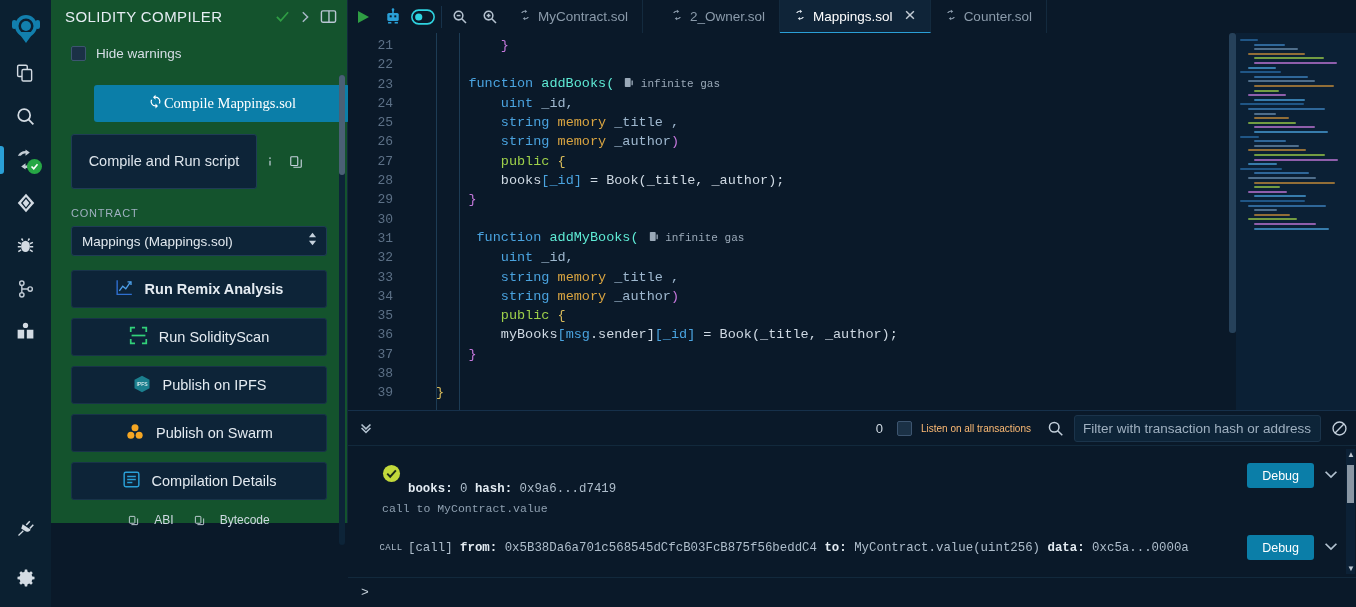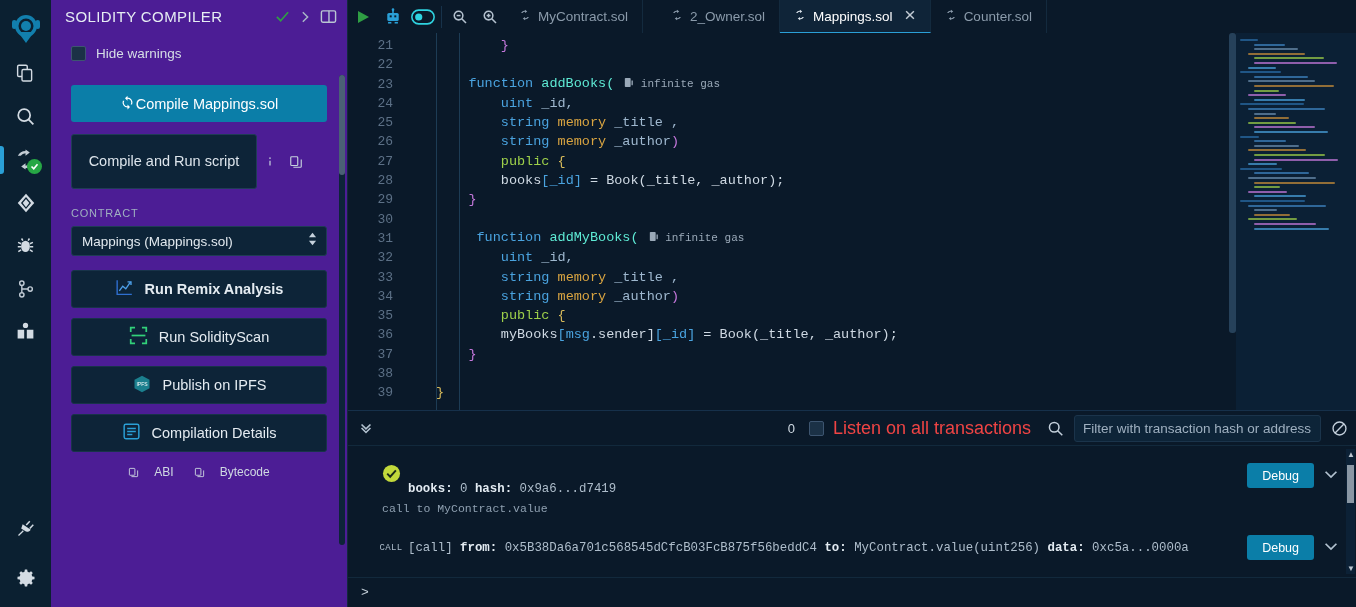--- a/index.html
+++ b/index.html
@@ -31,22 +31,22 @@
   }
   .badge-check {
     position:absolute; right:9px; bottom:7px; width:15px; height:15px;
     background:#27a745; border-radius:50%;
     display:flex; align-items:center; justify-content:center;
   }
   .icbar-spacer { flex: 1 1 auto; }
 
   
   .panel {
-    width: 297px; flex: 0 0 297px; height: 607px;
-    background: #4c1d95; position: relative;
+    width: 297px; flex: 0 0 297px; height: 523px;
+    background: #14532d; position: relative;
     border-right: 1px solid #12293c;
   }
   .panel-header {
     height: 33px; display: flex; align-items: center;
     padding: 0 10px 0 14px; gap: 8px;
   }
   .panel-title {
     font-size: 15px; letter-spacing: .4px; color: #e6edf3; font-weight: 400;
     flex: 1 1 auto; white-space: nowrap;
   }
@@ -63,21 +63,21 @@
   .adv-row {
     display:flex; align-items:center; justify-content:space-between;
     margin-top:16px; height:26px; cursor:pointer;
   }
   .adv-row span.t { font-size:14.5px; color:#8b9bab; }
 
   .btn-primary {
     margin-top:18px; width:100%; height:37px; background:#0b7ea8;
     border:none; border-radius:3px; color:#fff; font-size:14.5px;
     display:flex; align-items:center; justify-content:center; gap:1px;
-    cursor:pointer; font-family:Liberation Sans, sans-serif;
+    cursor:pointer; font-family:Liberation Serif, serif;margin-left:23px;
   }
   .crow { display:flex; align-items:center; margin-top:12px; gap:0; }
   .btn-outline {
     width:186px; min-height:55px; background:#0d2438; border:1px solid #1f3c55;
     border-radius:3px; color:#dde5ec; font-size:14.5px; line-height:19px;
     display:flex; align-items:center; justify-content:center; text-align:center;
     padding:6px 10px; cursor:pointer; font-family:inherit;
   }
   .mini-ic { width:26px; display:flex; align-items:center; justify-content:center; cursor:pointer; }
 
@@ -157,21 +157,21 @@
   .ed-scroll { position:absolute; right:120px; top:0; width:7px; height:385px; }
   .ed-scroll i { position:absolute; left:0; top:0; width:7px; height:300px; background:#26415a; border-radius:3px; display:block;}
 
   
   .term { height:197px; flex:0 0 197px; background:#0a1929; border-top:1px solid #16304a; display:flex; flex-direction:column; position:relative;}
   .term-bar { height:35px; display:flex; align-items:center; gap:0; padding-left:10px; border-bottom:1px solid #12293c;}
   .chev-dn { cursor:pointer; display:flex; align-items:center; }
   .term-spacer { flex:1 1 auto; }
   .term-count { font-size:13px; color:#cfd9e2; margin-right:14px; }
   .listen { display:flex; align-items:center; gap:9px; margin-right:16px; }
-  .listen span { font-size:18px; color:#ef4444; }
+  .listen span { font-size:10px; color:#fdba74; }
   .search-ic { margin-right:10px; display:flex; align-items:center; cursor:pointer; }
   .filter {
     width:247px; height:27px; background:#0d2438; border:1px solid #1b3consulting;
     border:1px solid #1b344b; border-radius:3px; color:#9fb0c0; font-size:13.5px;
     display:flex; align-items:center; padding:0 8px; font-family:inherit;
   }
   .ban { margin:0 8px 0 10px; display:flex; align-items:center; cursor:pointer;}
 
   .term-body { flex:1 1 auto; position:relative; overflow:hidden; padding-top:7px;}
   .txrow { display:flex; align-items:flex-start; padding:7px 0 0 26px; position:relative; }
@@ -408,20 +408,30 @@
       <div class="act-btn">
         <span>
           <svg width="20" height="20" viewBox="0 0 24 24">
             <polygon points="12,2 21,7 21,17 12,22 3,17 3,7" fill="#1b7f8e"></polygon>
             <text x="12" y="14.5" font-size="6" fill="#ffffff" text-anchor="middle" font-family="Liberation Sans, sans-serif">IPFS</text>
           </svg>
         </span>
         <span>Publish on IPFS</span>
       </div>
 
+      <div class="act-btn">
+        <span>
+          <svg width="20" height="20" viewBox="0 0 24 24" fill="#f5a623">
+            <circle cx="12" cy="7" r="4.2"></circle>
+              <circle cx="7" cy="16" r="4.2"></circle>
+              <circle cx="17" cy="16" r="4.2"></circle>
+          </svg>
+        </span>
+        <span>Publish on Swarm</span>
+      </div>
 
       <div class="act-btn">
         <span>
           <svg width="19" height="19" viewBox="0 0 22 22" fill="none" stroke="#2a9fd6" stroke-width="1.7">
             <rect x="2.5" y="2.5" width="17" height="17" rx="2"></rect>
             <line x1="6" y1="7.5" x2="16" y2="7.5"></line>
               <line x1="6" y1="11" x2="16" y2="11"></line>
               <line x1="6" y1="14.5" x2="12" y2="14.5"></line>
           </svg>
         </span>

